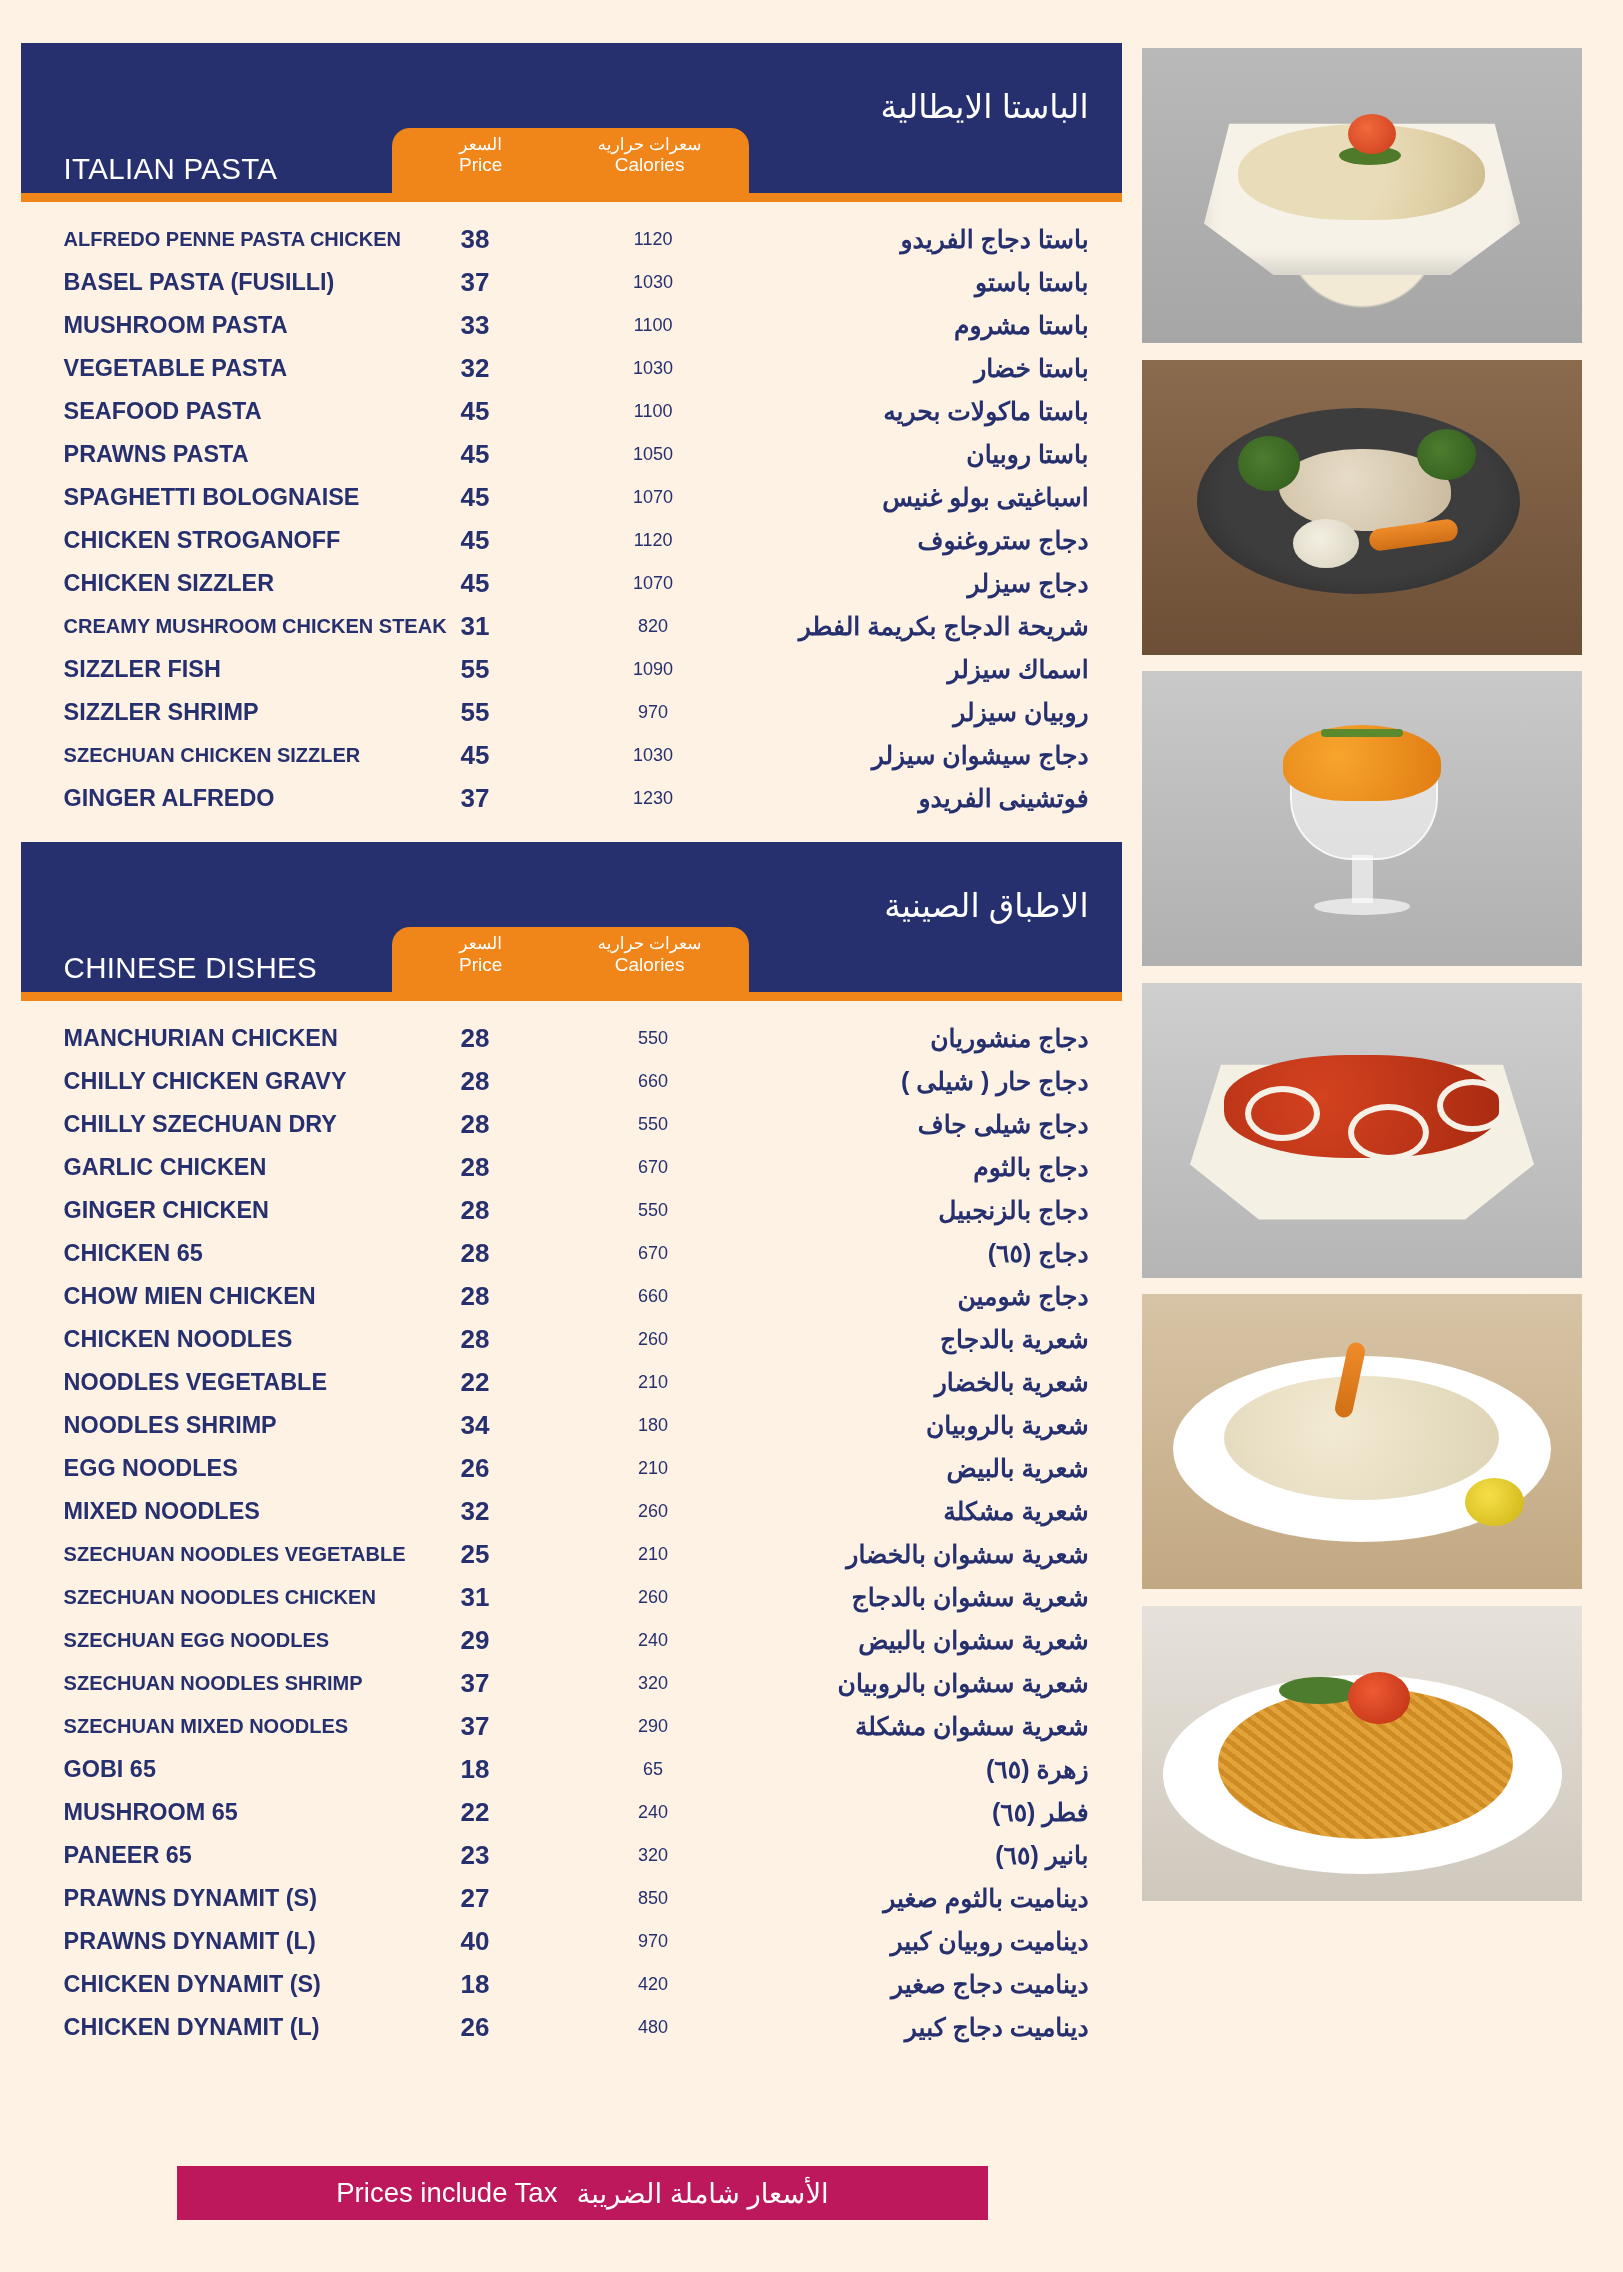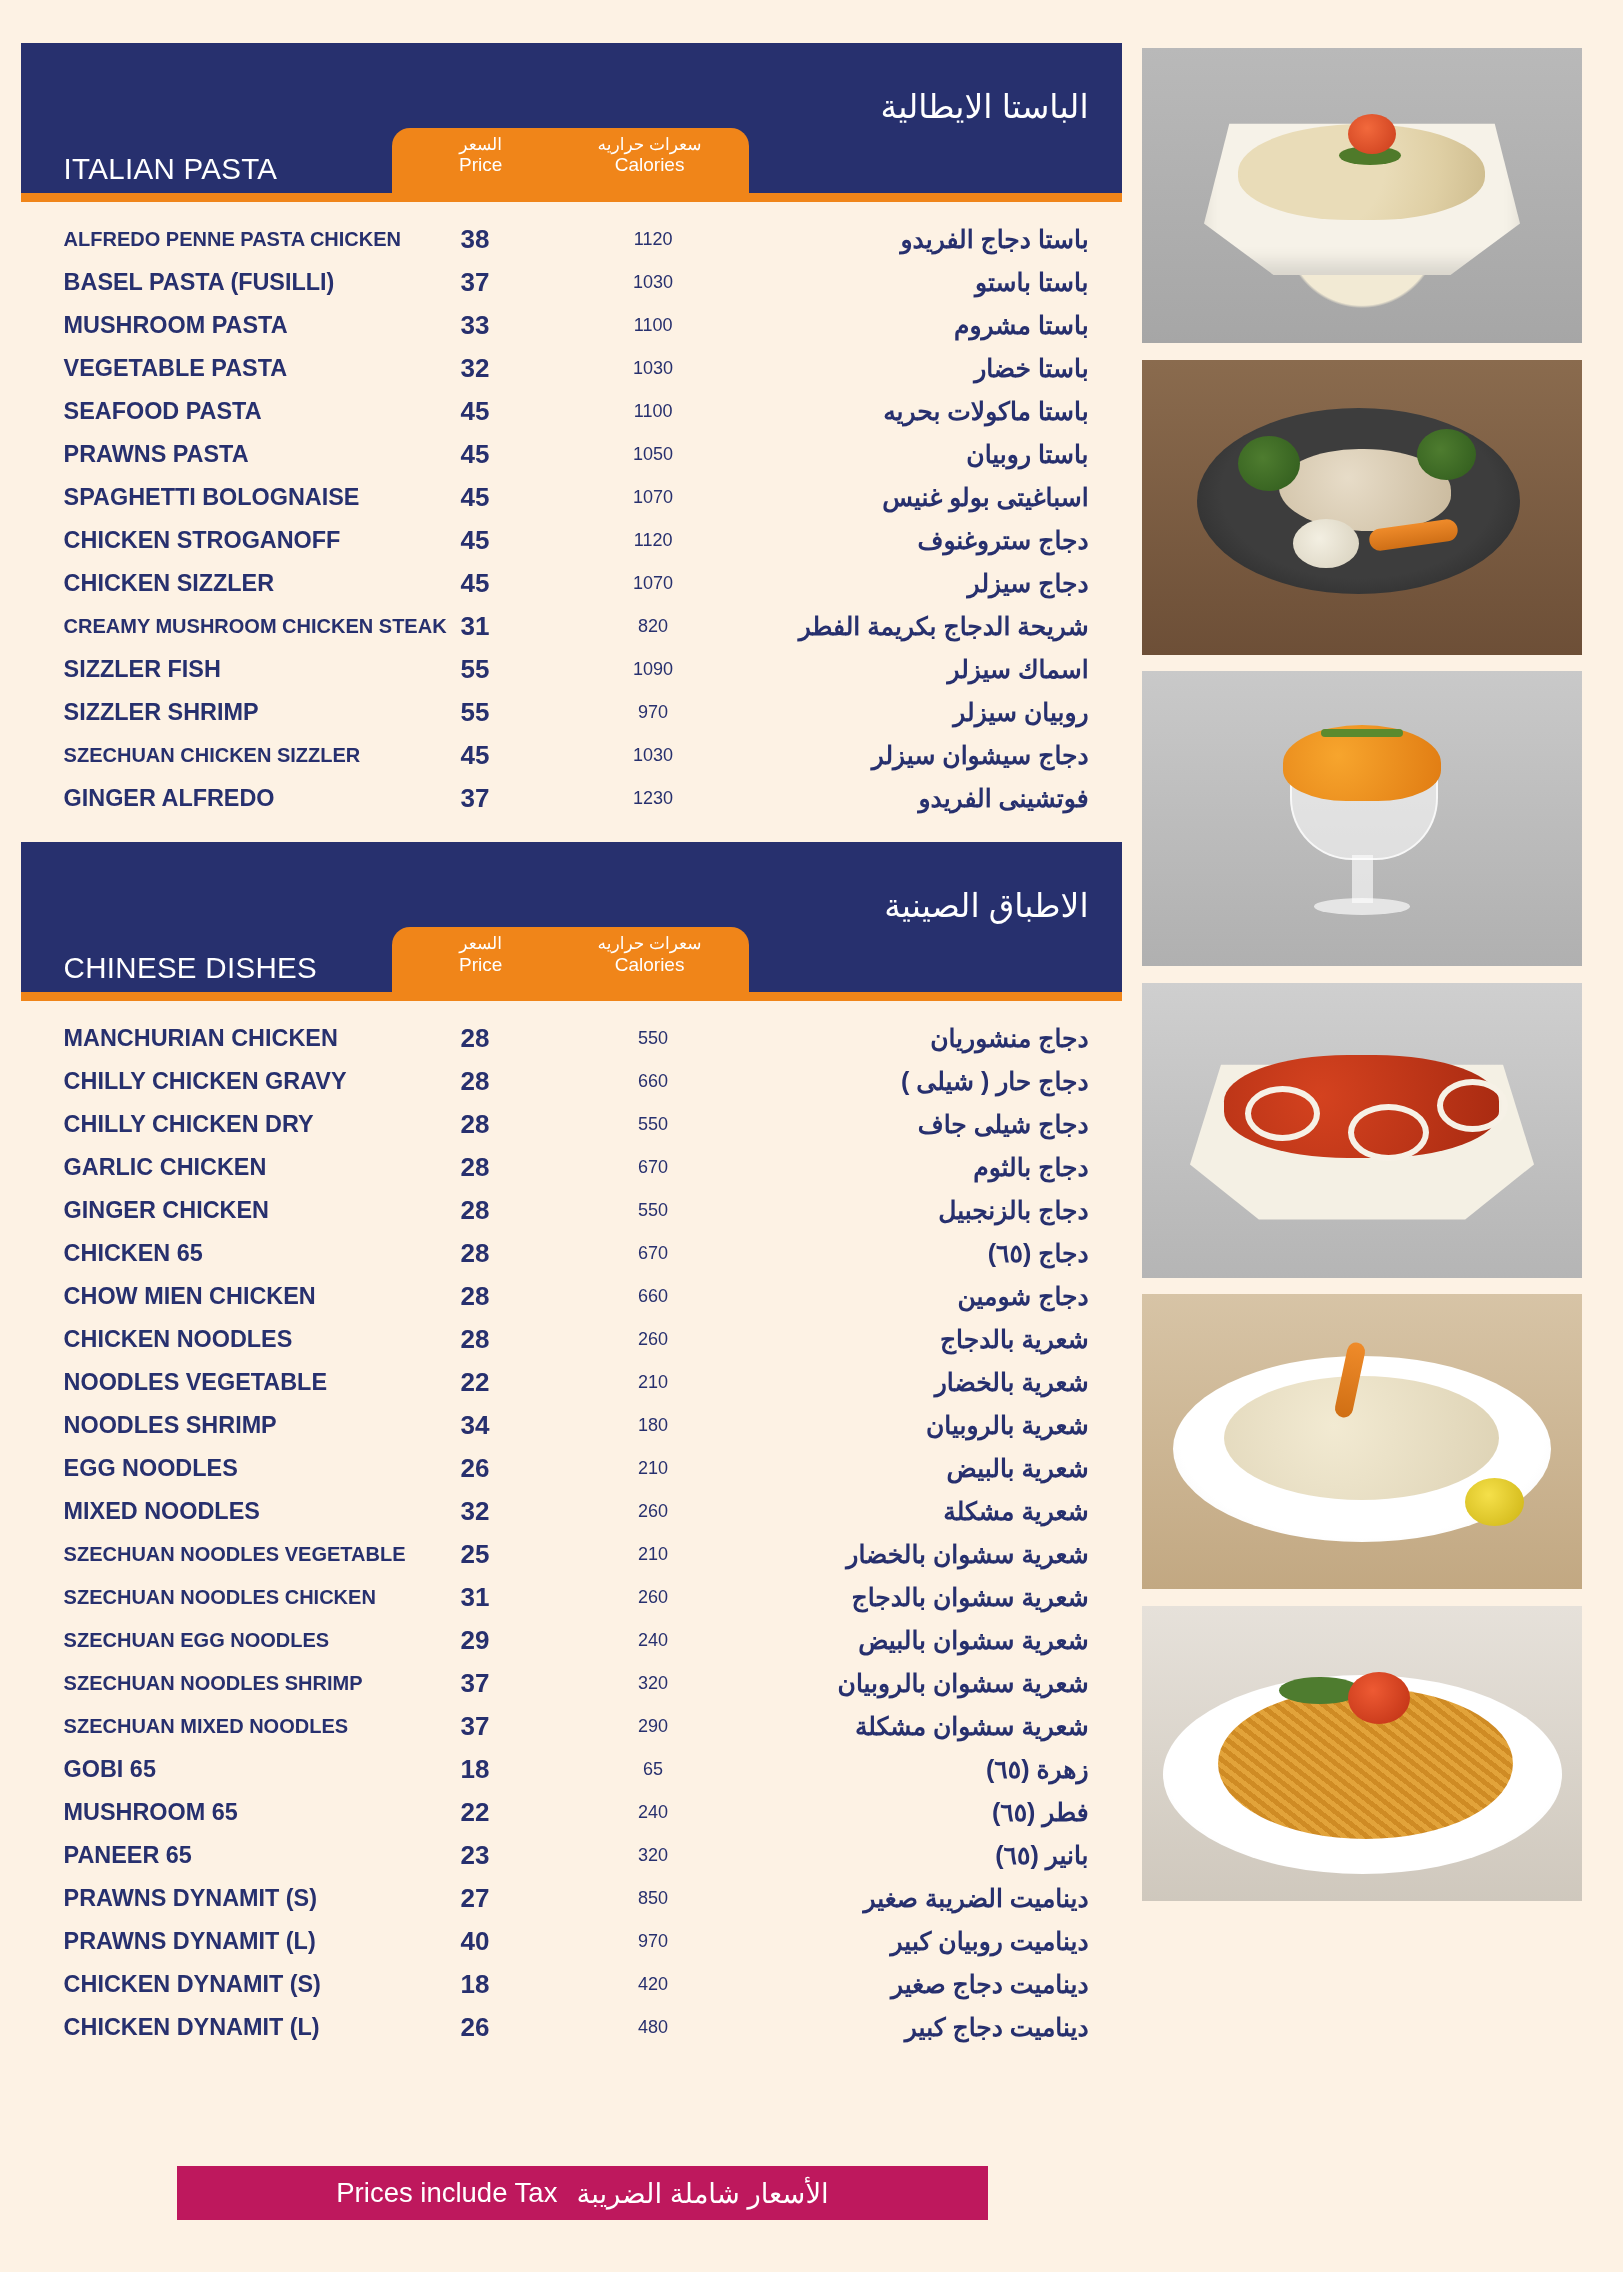--- a/index.html
+++ b/index.html
@@ -406,21 +406,21 @@
           <div class="cal">550</div>
           <div class="name-ar">دجاج منشوريان</div>
         </div>
         <div class="row">
           <div class="name-en">CHILLY CHICKEN GRAVY</div>
           <div class="price">28</div>
           <div class="cal">660</div>
           <div class="name-ar">دجاج حار ( شيلى )</div>
         </div>
         <div class="row">
-          <div class="name-en">CHILLY CHICKEN DRY</div>
+          <div class="name-en">CHILLY SZECHUAN DRY</div>
           <div class="price">28</div>
           <div class="cal">550</div>
           <div class="name-ar">دجاج شيلى جاف</div>
         </div>
         <div class="row">
           <div class="name-en">GARLIC CHICKEN</div>
           <div class="price">28</div>
           <div class="cal">670</div>
           <div class="name-ar">دجاج بالثوم</div>
         </div>
@@ -517,21 +517,21 @@
         <div class="row">
           <div class="name-en">PANEER 65</div>
           <div class="price">23</div>
           <div class="cal">320</div>
           <div class="name-ar">بانير  (٦٥)</div>
         </div>
         <div class="row">
           <div class="name-en">PRAWNS DYNAMIT (S)</div>
           <div class="price">27</div>
           <div class="cal">850</div>
-          <div class="name-ar">ديناميت الضريبة صغير</div>
+          <div class="name-ar">ديناميت بالثوم صغير</div>
         </div>
         <div class="row">
           <div class="name-en">PRAWNS DYNAMIT (L)</div>
           <div class="price">40</div>
           <div class="cal">970</div>
           <div class="name-ar">ديناميت روبيان كبير</div>
         </div>
         <div class="row">
           <div class="name-en">CHICKEN DYNAMIT (S)</div>
           <div class="price">18</div>

